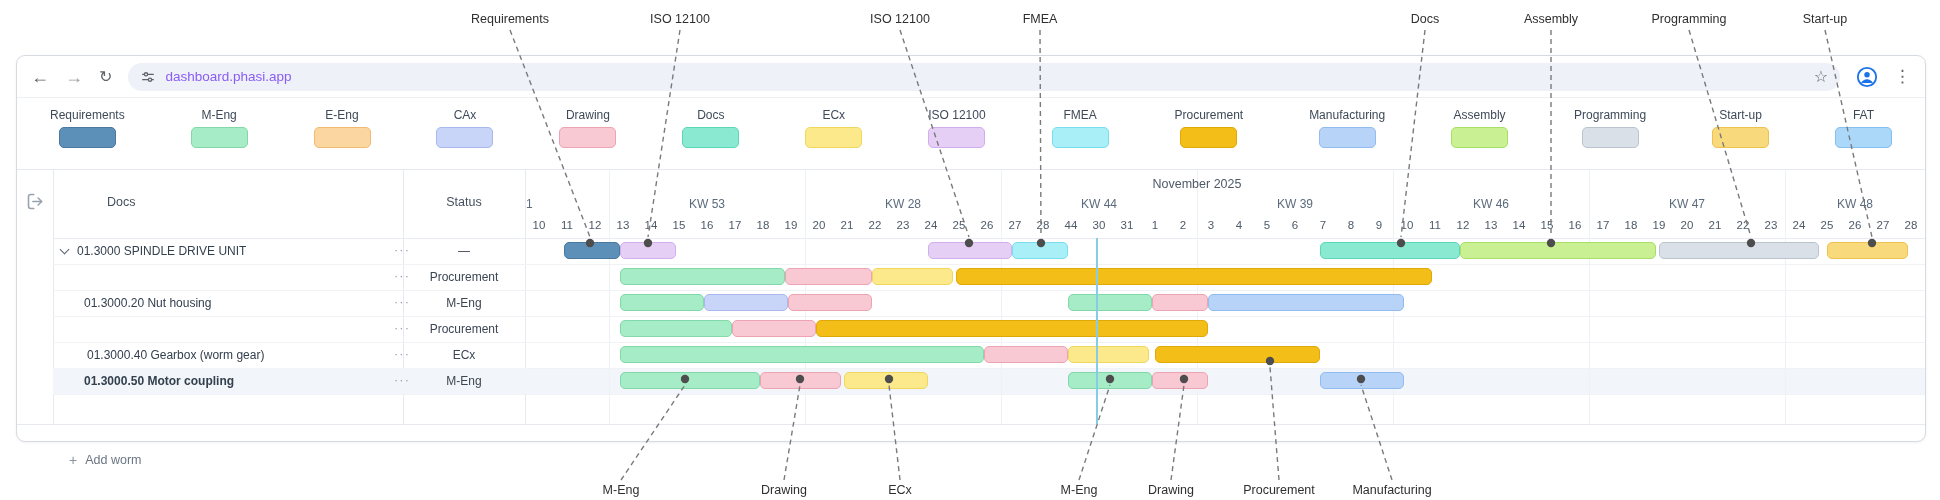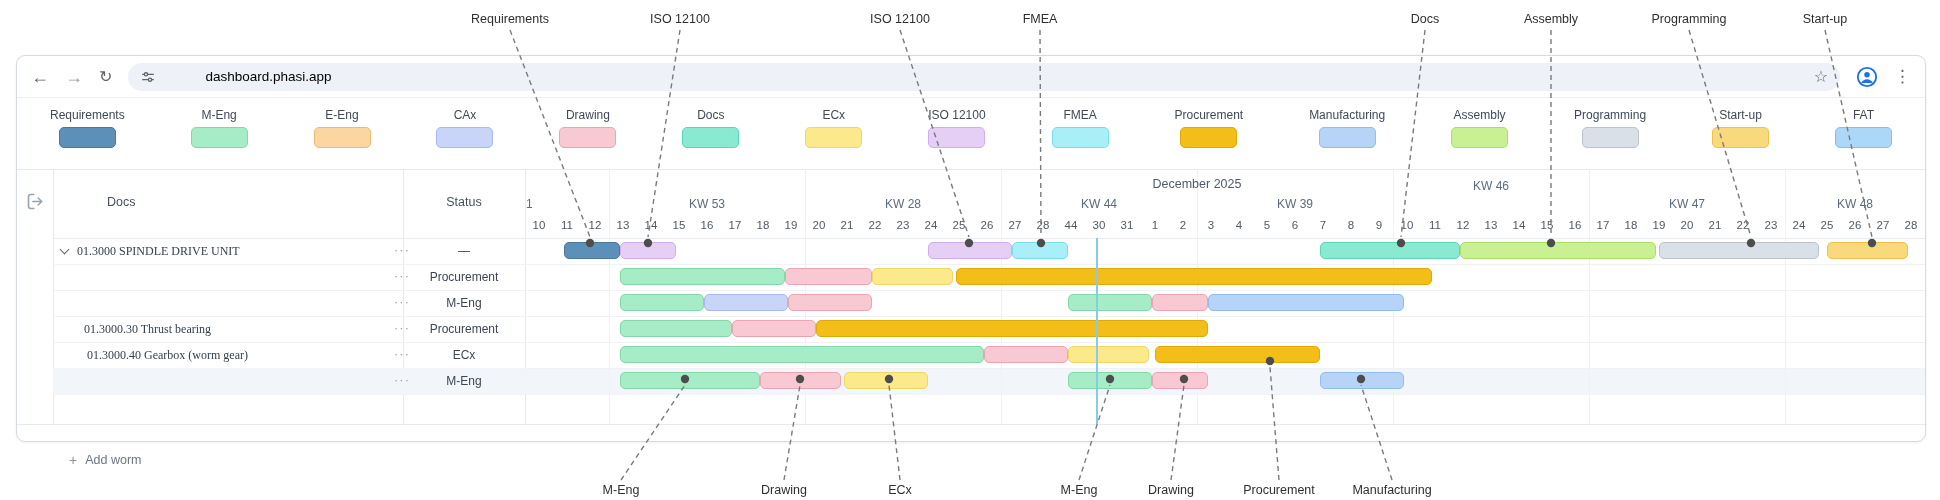--- a/index.html
+++ b/index.html
@@ -13,42 +13,42 @@
 
   
   .window{position:absolute;left:16px;top:55px;width:1908px;height:385px;background:#fff;
           border:1px solid #d6dae1;border-radius:9px;box-shadow:0 1px 3px rgba(0,0,0,.06);}
   .toolbar{position:absolute;left:0;top:0;width:100%;height:42px;display:flex;align-items:center;
            border-bottom:1px solid #edeff2;box-sizing:border-box;padding:0 14px;gap:16px;border-radius:9px 9px 0 0;}
   .nav-ic{font-size:18px;color:#5f6368;cursor:pointer;line-height:1;}
   .nav-ic.dim{color:#9aa0a6;}
   .url-pill{flex:1;height:28px;background:#eef1f8;border-radius:15px;display:flex;align-items:center;
             padding:0 12px;gap:9px;min-width:0;}
-  .url-text{font-size:13.5px;color:#000000;margin-left:40px;}
+  .url-text{font-size:13.5px;color:#8b5cf6;}
   .pill-spacer{flex:1;}
   .tb-right{display:flex;align-items:center;gap:16px;}
 
   
   .legend{position:absolute;left:0;top:48px;width:100%;height:62px;display:flex;justify-content:space-around;
           align-items:flex-start;padding-top:4px;box-sizing:border-box;}
   .legend-item{display:flex;flex-direction:column;align-items:center;gap:5px;}
   .legend-label{font-size:12px;color:#3e4a59;}
   .legend-swatch{width:57px;height:21px;border-radius:5px;border:1px solid rgba(0,0,0,.15);box-sizing:border-box;}
 
   
   .grid-line{position:absolute;background:#e6e9ee;}
   .row-line{position:absolute;background:#f0f2f6;height:1px;}
   .week-line{position:absolute;background:#eef1f5;width:1px;}
   .hdr-text{position:absolute;font-size:12.5px;color:#44505e;}
   .kw-label{position:absolute;transform:translateX(-50%);font-size:12px;color:#5b6b7d;white-space:nowrap;}
   .day-label{position:absolute;width:28px;text-align:center;font-size:11.5px;color:#4e5a68;}
   .month-label{position:absolute;transform:translateX(-50%);font-size:12.5px;color:#4e5a68;white-space:nowrap;}
   .task-cell{position:absolute;left:36px;width:350px;height:26px;display:flex;align-items:center;
              font-size:12px;color:#33404e;box-sizing:border-box;}
-  .task-name{white-space:nowrap;overflow:hidden;font-family:Liberation Serif, serif;}
+  .task-name{white-space:nowrap;overflow:hidden;}
   .chev{width:6px;height:6px;border-right:1.4px solid #5a6470;border-bottom:1.4px solid #5a6470;
         transform:rotate(45deg);margin:-3px 9px 0 8px;flex:none;cursor:pointer;}
   .kebab{position:absolute;left:370px;width:30px;text-align:center;font-size:13px;letter-spacing:1px;
          color:#97a1ac;cursor:pointer;height:26px;line-height:24px;}
   .status-cell{position:absolute;left:386px;width:122px;height:26px;line-height:26px;text-align:center;
                font-size:12px;color:#3c4653;cursor:pointer;}
   .bar{position:absolute;height:17px;border-radius:5px;box-sizing:border-box;border:1px solid rgba(0,0,0,.12);cursor:pointer;}
   .today-line{position:absolute;width:2px;background:#85cce9;z-index:30;}
   .sel-bg{position:absolute;background:#f2f5f9;}
   .add-task{position:absolute;left:52px;font-size:12.5px;color:#6b7684;cursor:pointer;display:flex;gap:8px;align-items:center;}
@@ -172,27 +172,27 @@
 
     <div id="timeline-layer" class="abs" style="left:508px;top:113px;width:1400px;height:255px;overflow:hidden;">
         <div class="sel-bg" style="left: 0px; top: 199px; width: 1400px; height: 26px;"></div>
         <div class="week-line" style="left: 84px; top: 0px; height: 255px;"></div>
         <div class="week-line" style="left: 280px; top: 0px; height: 255px;"></div>
         <div class="week-line" style="left: 476px; top: 0px; height: 255px;"></div>
         <div class="week-line" style="left: 672px; top: 0px; height: 255px;"></div>
         <div class="week-line" style="left: 868px; top: 0px; height: 255px;"></div>
         <div class="week-line" style="left: 1064px; top: 0px; height: 255px;"></div>
         <div class="week-line" style="left: 1260px; top: 0px; height: 255px;"></div>
-        <span class="month-label" style="left: 672px; top: 8px;">December 2025</span>
+        <span class="month-label" style="left: 672px; top: 8px;">November 2025</span>
         <span class="kw-label" style="left: 1px; top: 28px; transform: none;">1</span>
         <span class="kw-label" style="left: 182px; top: 28px;">KW 53</span>
         <span class="kw-label" style="left: 378px; top: 28px;">KW 28</span>
         <span class="kw-label" style="left: 574px; top: 28px;">KW 44</span>
         <span class="kw-label" style="left: 770px; top: 28px;">KW 39</span>
-        <span class="kw-label" style="left: 966px; top: 10px; text-align: center;">KW 46</span>
+        <span class="kw-label" style="left: 966px; top: 28px; text-align: center;">KW 46</span>
         <span class="kw-label" style="left: 1162px; top: 28px;">KW 47</span>
         <span class="kw-label" style="left: 1330px; top: 28px;">KW 48</span>
         <span class="day-label" style="left: 0px; top: 50px;">10</span>
         <span class="day-label" style="left: 28px; top: 50px;">11</span>
         <span class="day-label" style="left: 56px; top: 50px;">12</span>
         <span class="day-label" style="left: 84px; top: 50px;">13</span>
         <span class="day-label" style="left: 112px; top: 50px;">14</span>
         <span class="day-label" style="left: 140px; top: 50px;">15</span>
         <span class="day-label" style="left: 168px; top: 50px;">16</span>
         <span class="day-label" style="left: 196px; top: 50px;">17</span>
@@ -281,36 +281,39 @@
         <div class="task-cell" style="top: 0px;">
           <span class="chev"></span>
           <span class="task-name">01.3000 SPINDLE DRIVE UNIT</span>
         </div>
         <div class="kebab" style="top: 0px;">···</div>
         <div class="status-cell" style="top: 0px;">—</div>
         <div class="row-line" style="left: 36px; top: 26px; width: 472px;"></div>
         <div class="kebab" style="top: 26px;">···</div>
         <div class="status-cell" style="top: 26px;">Procurement</div>
         <div class="row-line" style="left: 36px; top: 52px; width: 472px;"></div>
+        <div class="task-cell" style="top: 52px; padding-left: 31px;">
+          <span class="task-name">01.3000.20 Nut housing</span>
+        </div>
         <div class="kebab" style="top: 52px;">···</div>
         <div class="status-cell" style="top: 52px;">M-Eng</div>
         <div class="row-line" style="left: 36px; top: 78px; width: 472px;"></div>
-        <div class="task-cell" style="top: 78px; padding-left: 31px;">
-          <span class="task-name">01.3000.30 Thrust bearing</span>
-        </div>
         <div class="kebab" style="top: 78px;">···</div>
         <div class="status-cell" style="top: 78px;">Procurement</div>
         <div class="row-line" style="left: 36px; top: 104px; width: 472px;"></div>
         <div class="task-cell" style="top: 104px; padding-left: 34px;">
           <span class="task-name">01.3000.40 Gearbox (worm gear)</span>
         </div>
         <div class="kebab" style="top: 104px;">···</div>
         <div class="status-cell" style="top: 104px;">ECx</div>
         <div class="row-line" style="left: 36px; top: 130px; width: 472px;"></div>
         <div class="sel-bg" style="left: 36px; top: 130px; width: 472px; height: 26px;"></div>
+        <div class="task-cell" style="top: 130px; padding-left: 31px;">
+          <span class="task-name" style="font-weight: bold;">01.3000.50 Motor coupling</span>
+        </div>
         <div class="kebab" style="top: 130px;">···</div>
         <div class="status-cell" style="top: 130px;">M-Eng</div>
         <div class="row-line" style="left: 36px; top: 156px; width: 472px;"></div>
       </div>
 
     <div class="add-task" style="top:396px;">
       <span class="add-plus">+</span>
       <span>Add worm</span>
     </div>
   </div>

